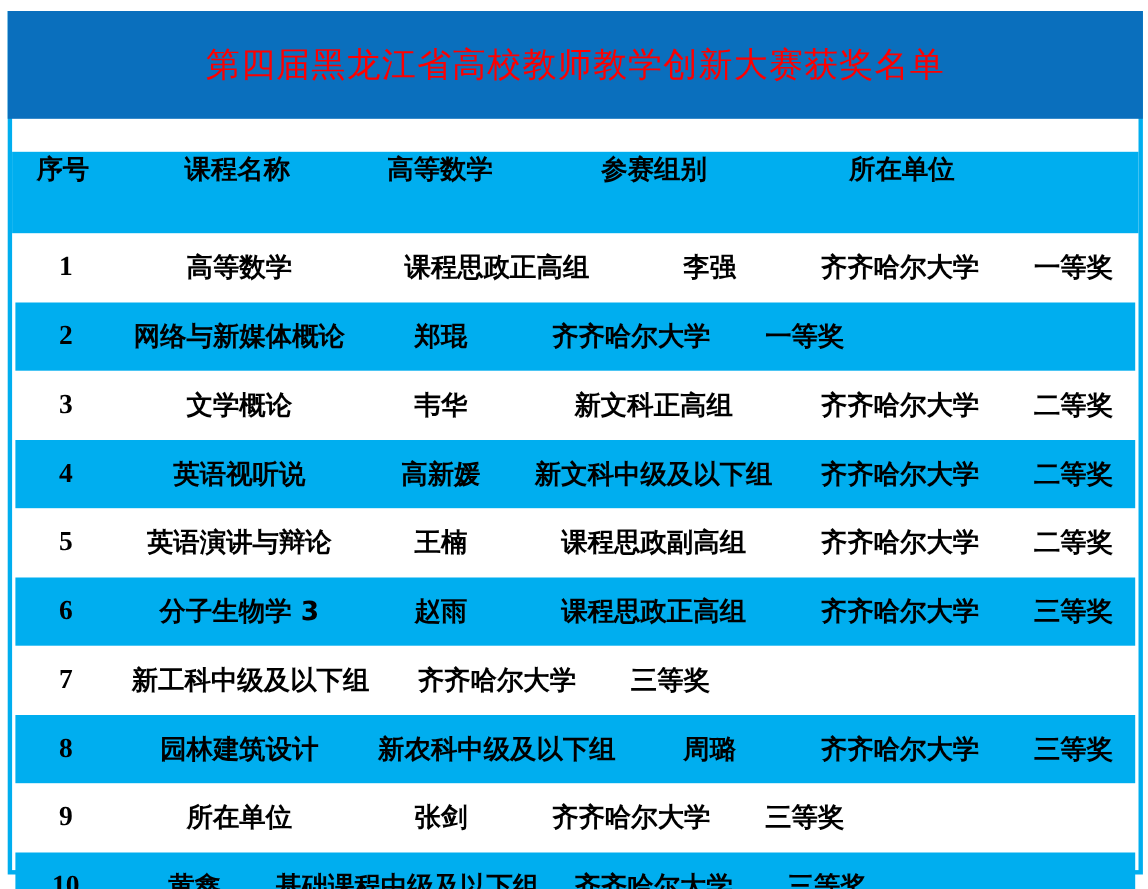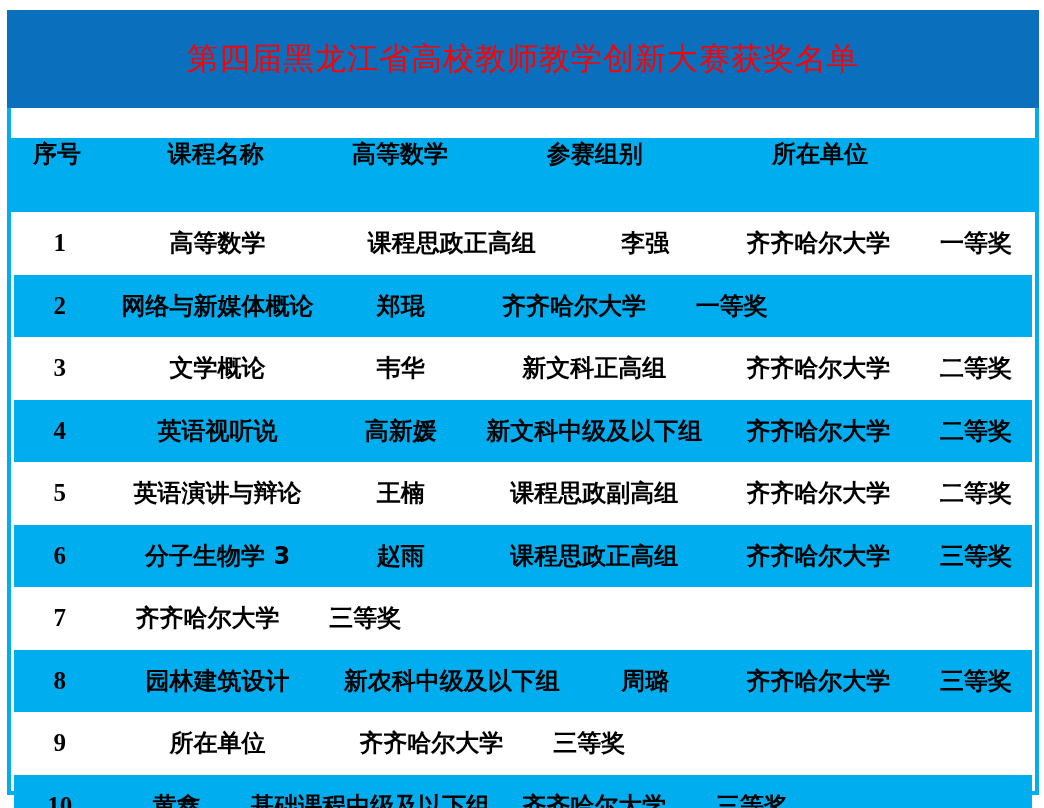--- a/index.html
+++ b/index.html
@@ -135,36 +135,38 @@
       <div class="cell index c0">6</div>
       <div class="cell c1">分子生物学 3</div>
       <div class="cell c2">赵雨</div>
       <div class="cell c3">课程思政正高组</div>
       <div class="cell c4">齐齐哈尔大学</div>
       <div class="cell c5">三等奖</div>
     </div>
 
     <div class="row">
       <div class="cell index c0">7</div>
+      <div class="cell c3">新工科中级及以下组</div>
       <div class="cell c4">齐齐哈尔大学</div>
       <div class="cell c5">三等奖</div>
     </div>
 
     <div class="row alt">
       <div class="cell index c0">8</div>
       <div class="cell c1">园林建筑设计</div>
       <div class="cell c3">新农科中级及以下组</div>
       <div class="cell c2">周璐</div>
       <div class="cell c4">齐齐哈尔大学</div>
       <div class="cell c5">三等奖</div>
     </div>
 
     <div class="row">
       <div class="cell index c0">9</div>
       <div class="cell c1">所在单位</div>
+      <div class="cell c2">张剑</div>
       <div class="cell c4">齐齐哈尔大学</div>
       <div class="cell c5">三等奖</div>
     </div>
 
     <div class="row alt">
       <div class="cell index c0">10</div>
       <div class="cell c2">黄鑫</div>
       <div class="cell c3">基础课程中级及以下组</div>
       <div class="cell c4">齐齐哈尔大学</div>
       <div class="cell c5">三等奖</div>

